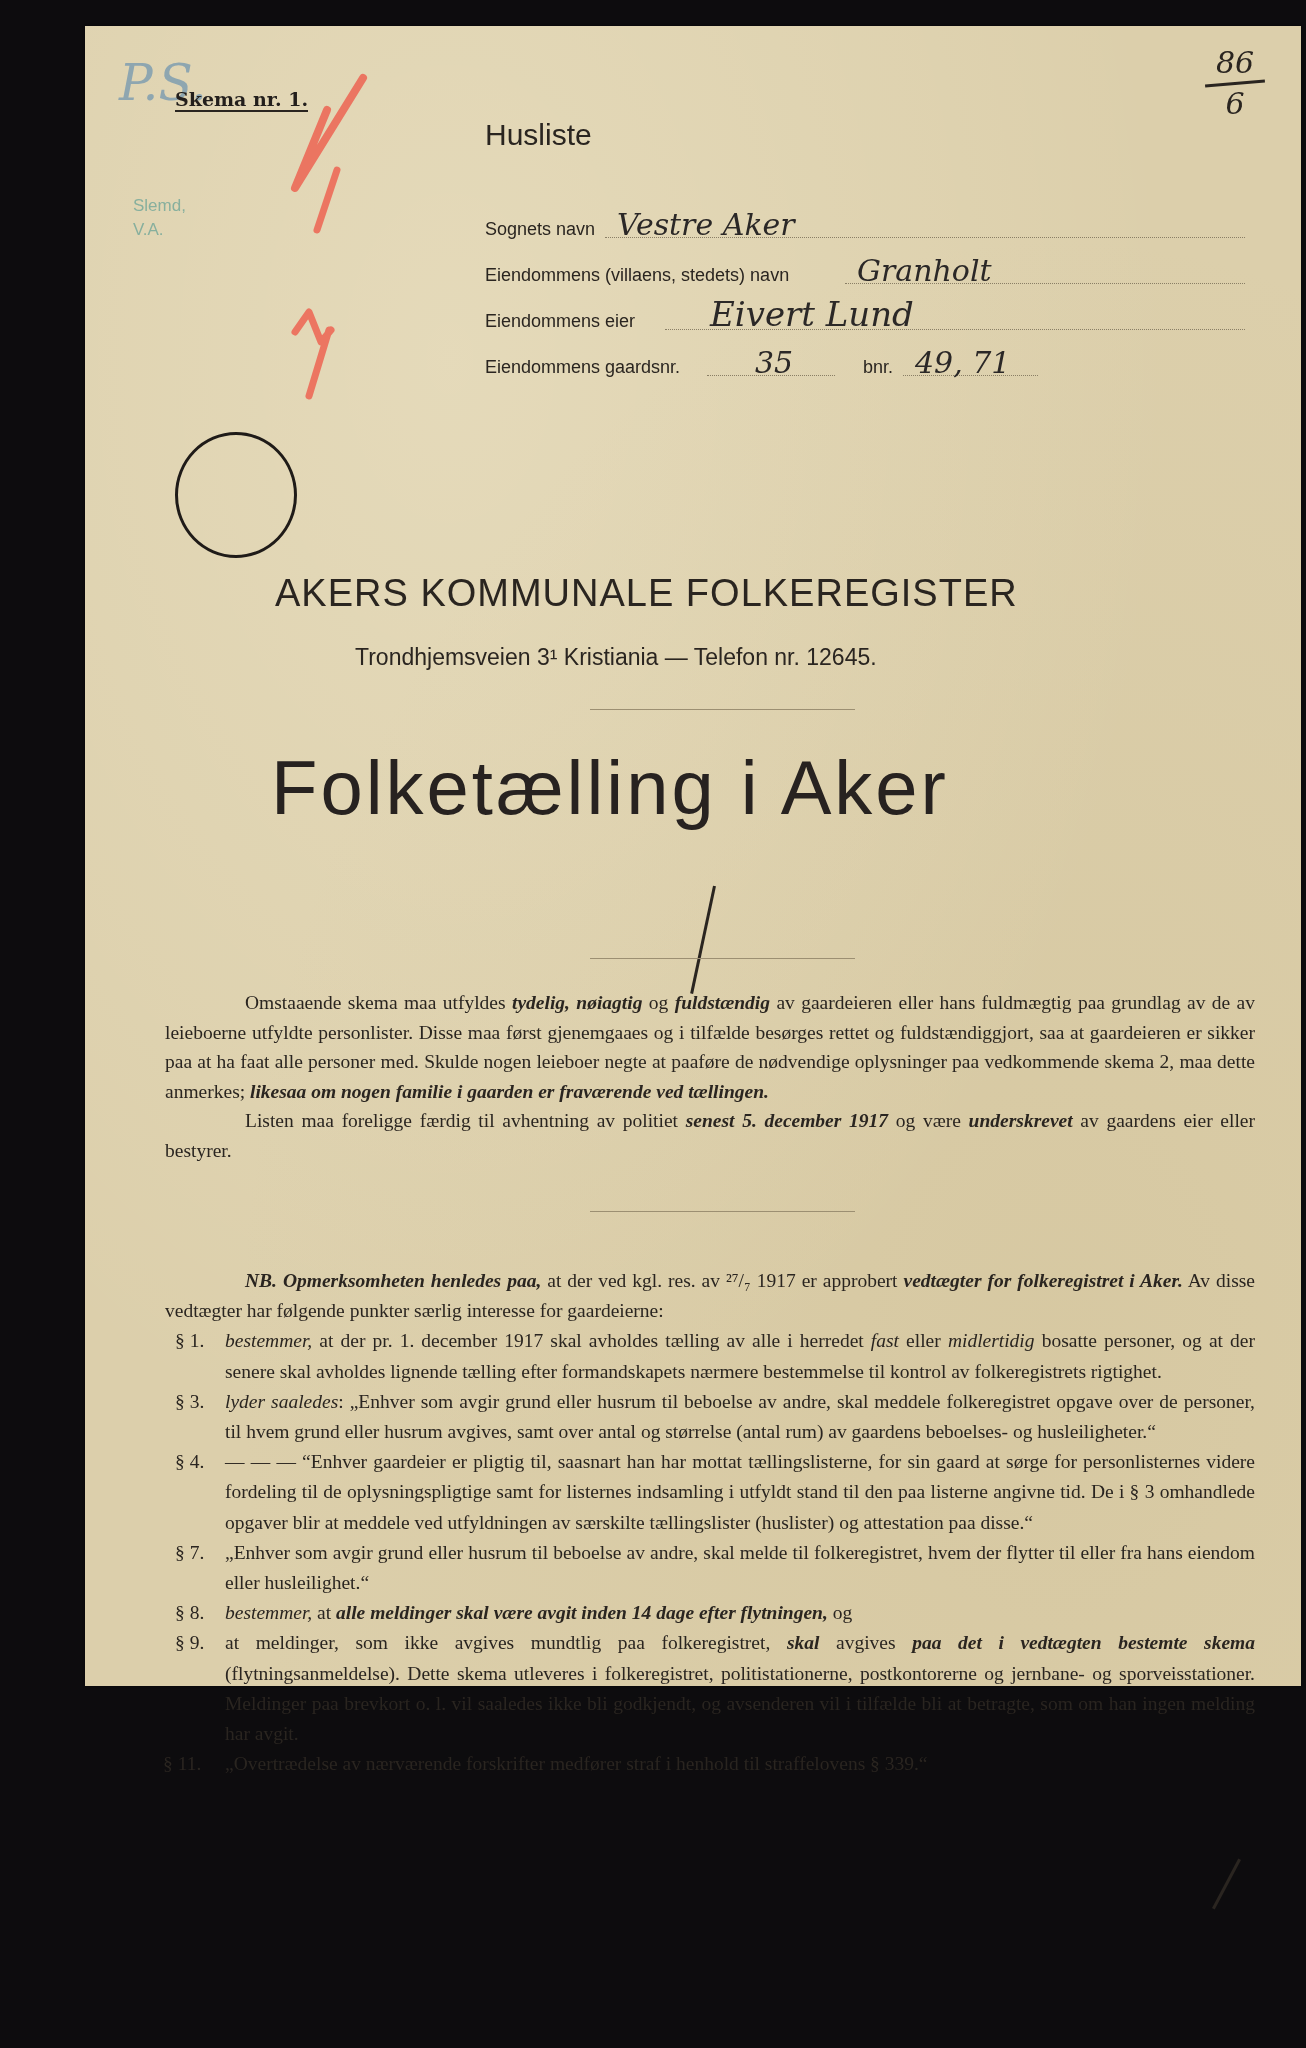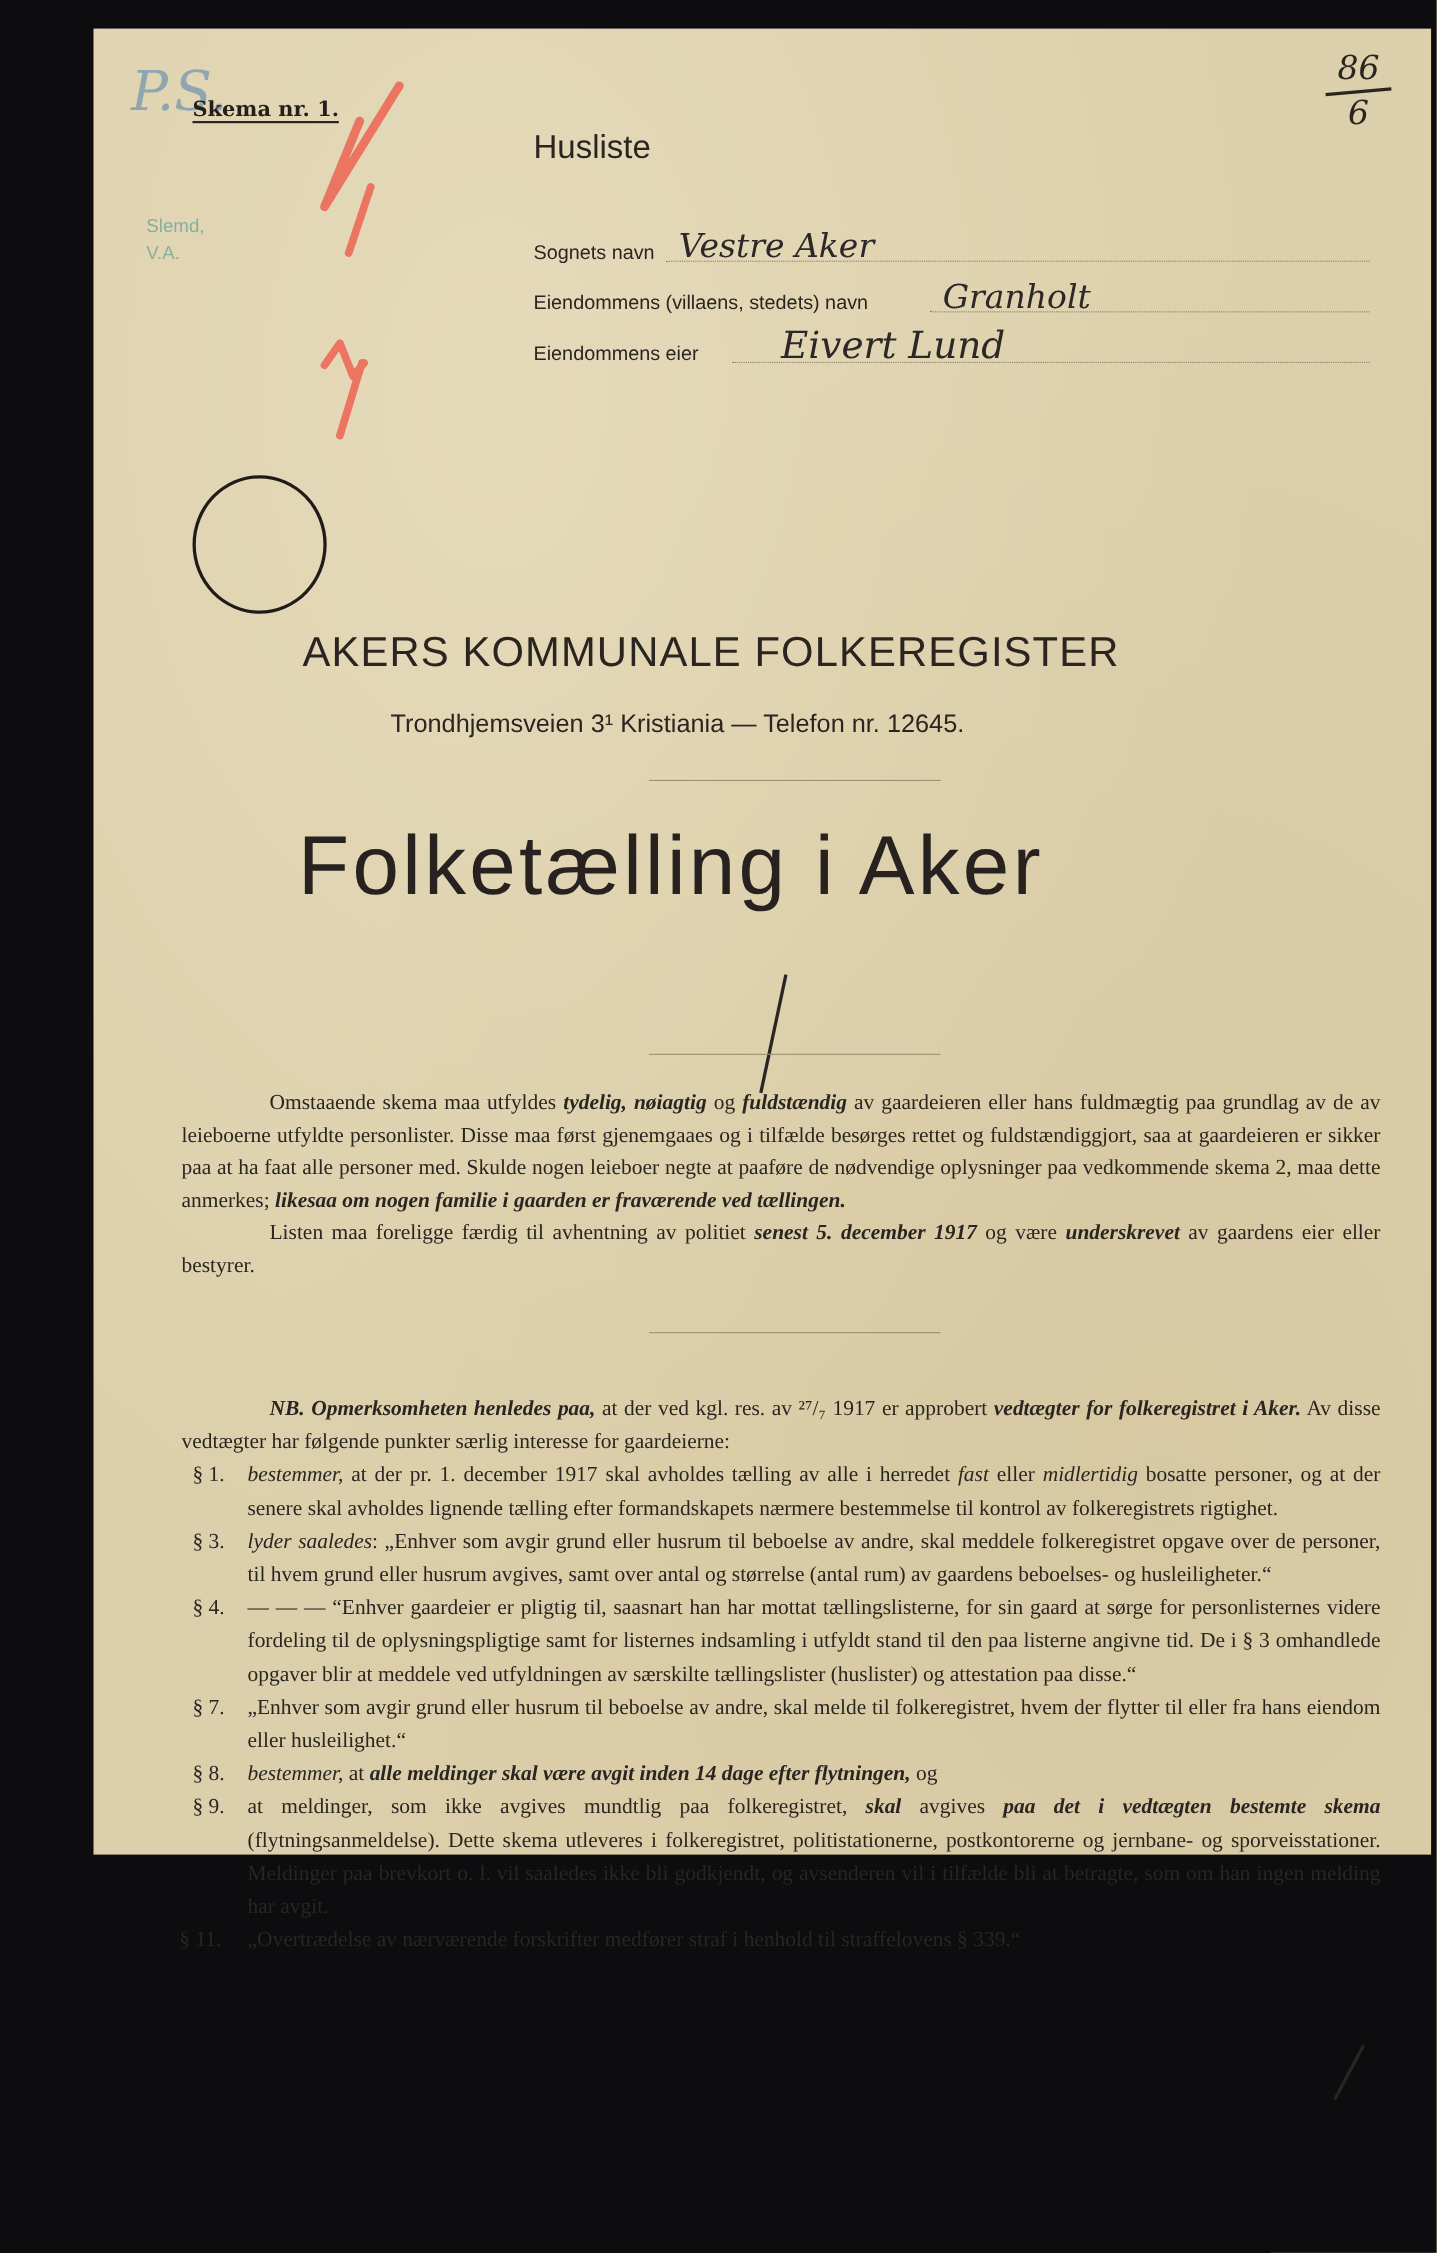--- a/index.html
+++ b/index.html
@@ -85,20 +85,28 @@
     <span class="dots" style="left:360px;right:0"></span>
     <span class="val" style="left:372px">Granholt</span>
   </div>
 
   <div class="form-row" style="top:278px">
     <span class="lbl">Eiendommens eier</span>
     <span class="dots" style="left:180px;right:0"></span>
     <span class="val" style="left:225px;font-size:34px">Eivert Lund</span>
   </div>
 
+  <div class="form-row" style="top:324px">
+    <span class="lbl">Eiendommens gaardsnr.</span>
+    <span class="dots" style="left:222px;width:128px"></span>
+    <span class="val" style="left:270px">35</span>
+    <span class="lbl" style="left:378px">bnr.</span>
+    <span class="dots" style="left:418px;width:135px"></span>
+    <span class="val" style="left:430px">49, 71</span>
+  </div>
 
 
   <div class="abs circle"></div>
 
   <div class="abs org">AKERS KOMMUNALE FOLKEREGISTER</div>
   <div class="abs address">Trondhjemsveien 3¹ Kristiania — Telefon nr. 12645.</div>
   <div class="abs sep" style="top:683px"></div>
 
   <div class="abs title">Folketælling i Aker</div>
   <div class="abs date-mark"></div>

